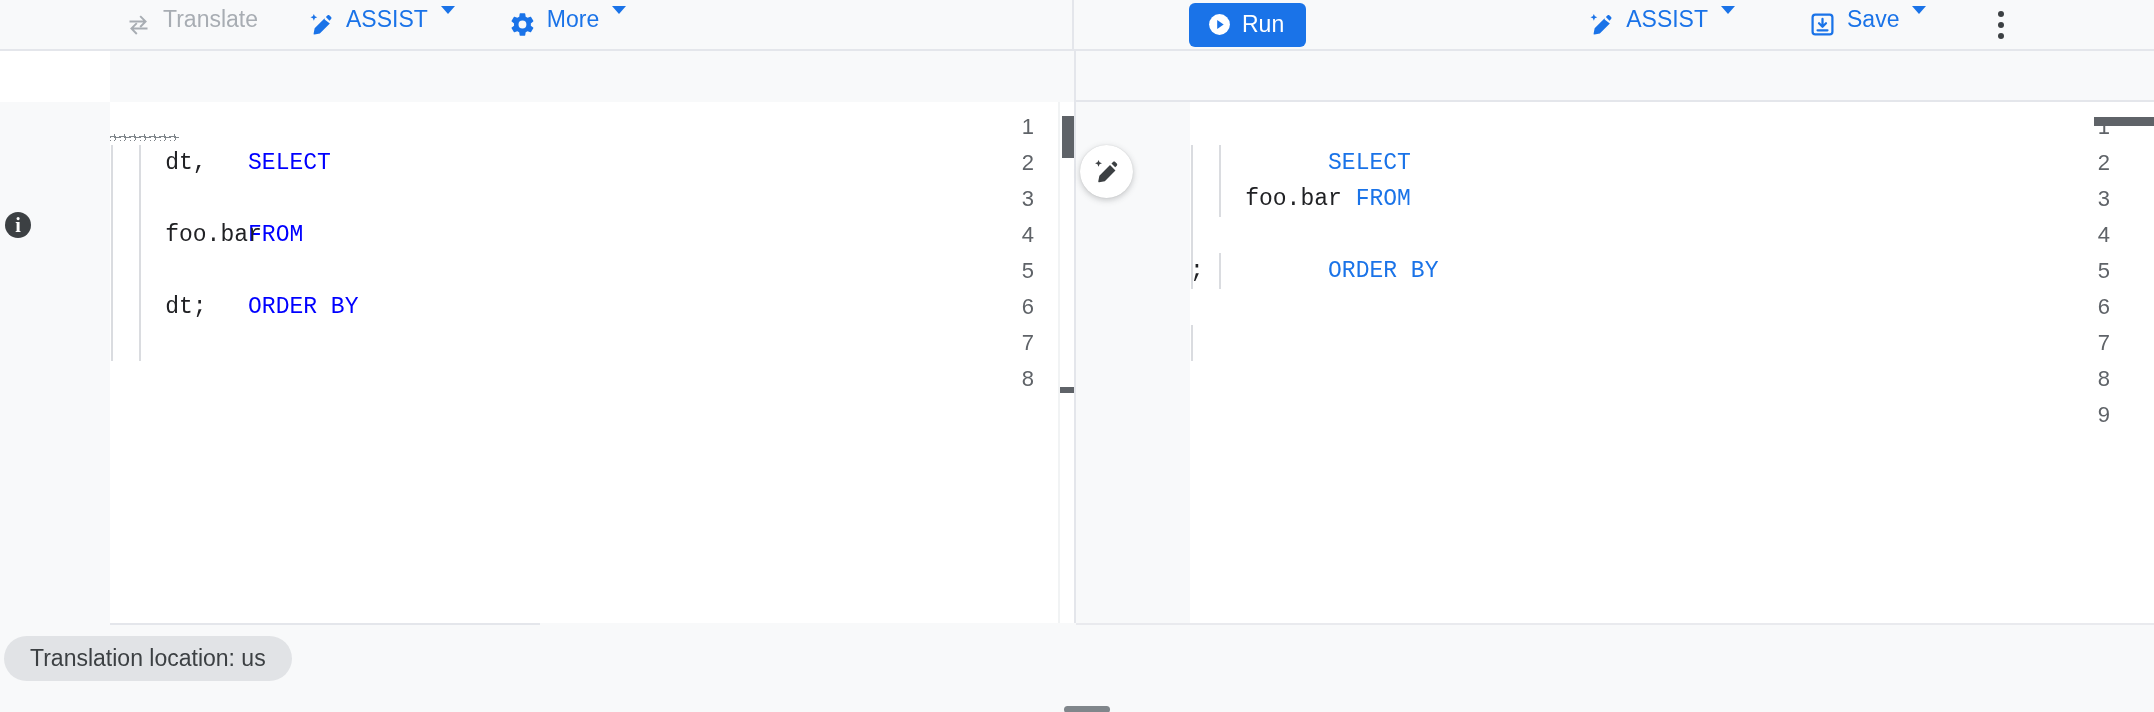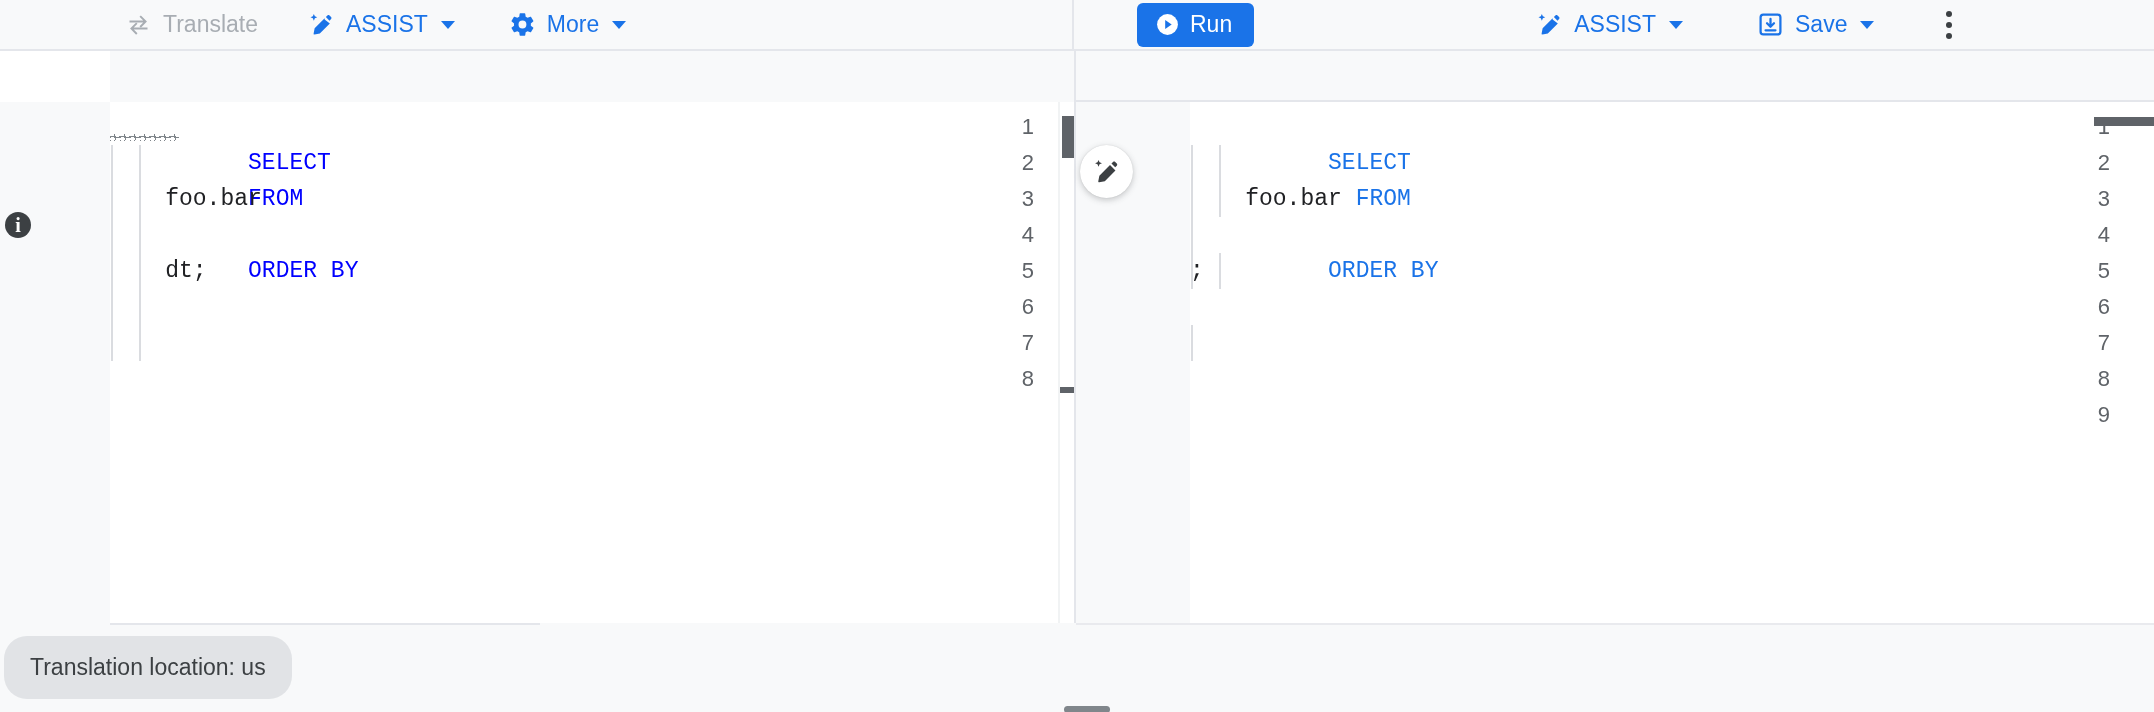--- a/index.html
+++ b/index.html
@@ -27,21 +27,21 @@
     width: 1074px; height: 49px;
     display: flex; align-items: center;
     border-right: 2px solid #e4e6eb;
   }
   .tb-right {
     position: absolute; left: 1076px; top: 0;
     width: 1078px; height: 49px;
     display: flex; align-items: center;
   }
   .tb-btn {
-    display: flex; align-items: center; gap: 11px;
+    display: flex; gap: 11px;
     height: 38px; padding: 0 12px;
     border: none; background: transparent;
     font-family: "Liberation Sans", sans-serif;
     font-size: 23px; color: #1a73e8;
     cursor: pointer; white-space: nowrap;
     border-radius: 4px;
   }
   .tb-btn.disabled { color: #a8adb3; cursor: default; }
   .tb-btn .caret {
     width: 0; height: 0; margin-left: 2px;
@@ -51,21 +51,21 @@
   }
   .ic { display: inline-flex; align-items: center; justify-content: center; }
 
   .run-btn {
     display: flex; align-items: center; gap: 10px;
     height: 44px; padding: 0 22px 0 18px;
     background: #1a73e8; color: #fff;
     border: none; border-radius: 6px;
     font-family: "Liberation Sans", sans-serif;
     font-size: 23px; cursor: pointer;
-    margin-left: 61px;
+    margin-left: 113px;
   }
   .kebab {
     width: 34px; height: 40px;
     display: flex; flex-direction: column;
     align-items: center; justify-content: center; gap: 5px;
     background: transparent; border: none; cursor: pointer;
   }
   .kebab i { width: 6px; height: 6px; border-radius: 50%; background: #3c4043; display: block; }
 
   
@@ -211,21 +211,21 @@
   }
 
   
   .footer {
     position: absolute; left: 0; top: 623px;
     width: 2154px; height: 89px;
     background: #f8f9fa;
   }
   .loc-chip {
     position: absolute; left: 4px; top: 13px;
-    height: 63px; padding: 0 26px;
+    height: 45px; padding: 0 26px;
     display: flex; align-items: center;
     background: #e1e3e6; border-radius: 23px;
     font-size: 23px; color: #3c4043;
   }
   .drag-handle {
     position: absolute; left: 1064px; top: 706px;
     width: 46px; height: 7px; border-radius: 4px;
     background: #80868b; cursor: ns-resize;
   }
   .footer-topline-left {
@@ -358,20 +358,21 @@
       <div class="indent-guide" style="left:1px;  top:115px; height:72px;"></div>
       <div class="indent-guide" style="left:29px; top:115px; height:72px;"></div>
       <div class="indent-guide" style="left:1px;  top:187px; height:72px;"></div>
       <div class="indent-guide" style="left:29px; top:187px; height:72px;"></div>
 
       <div class="lines">
         <div class="cline">
           <span class="kw-left">SELECT</span>
           <span class="squiggle"></span>
         </div>
+        <div class="cline txt">    dt,</div>
         <div class="cline">
           <span class="kw-left">FROM</span>
         </div>
         <div class="cline txt">    foo.bar</div>
         <div class="cline">
           <span class="kw-left">ORDER BY</span>
         </div>
         <div class="cline txt">    dt;</div>
         <div class="cline txt"></div>
       </div>

